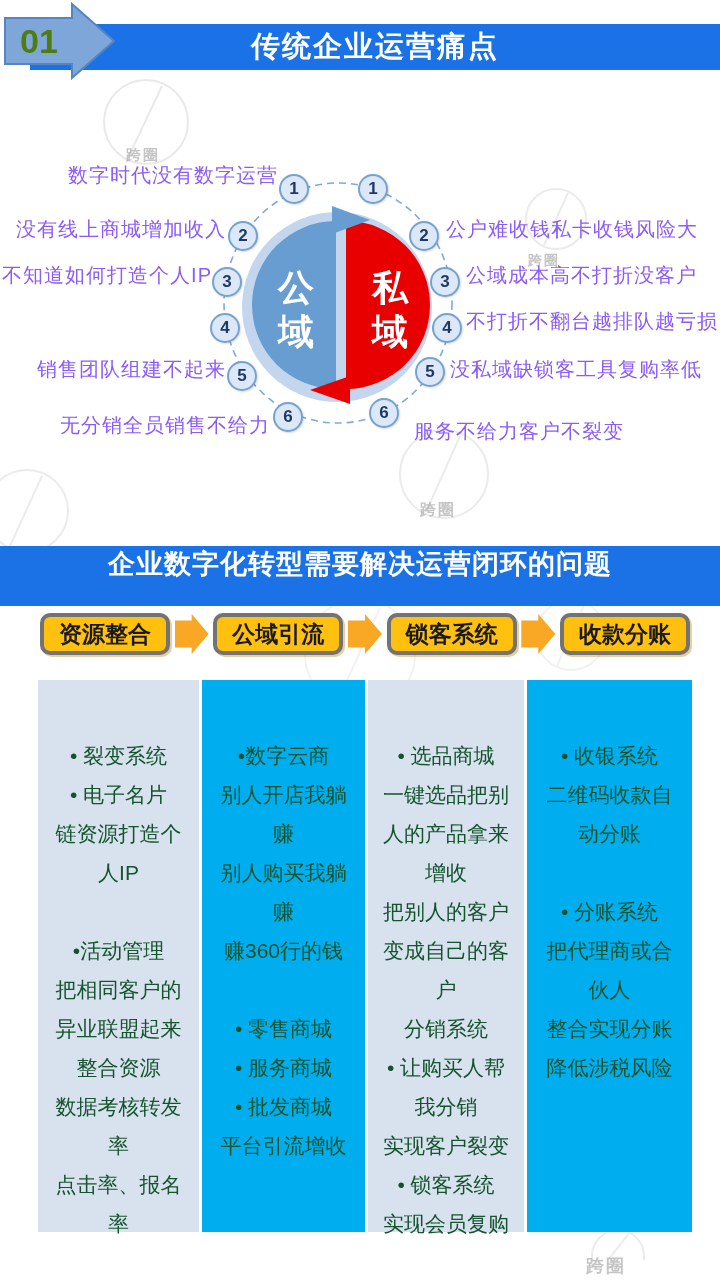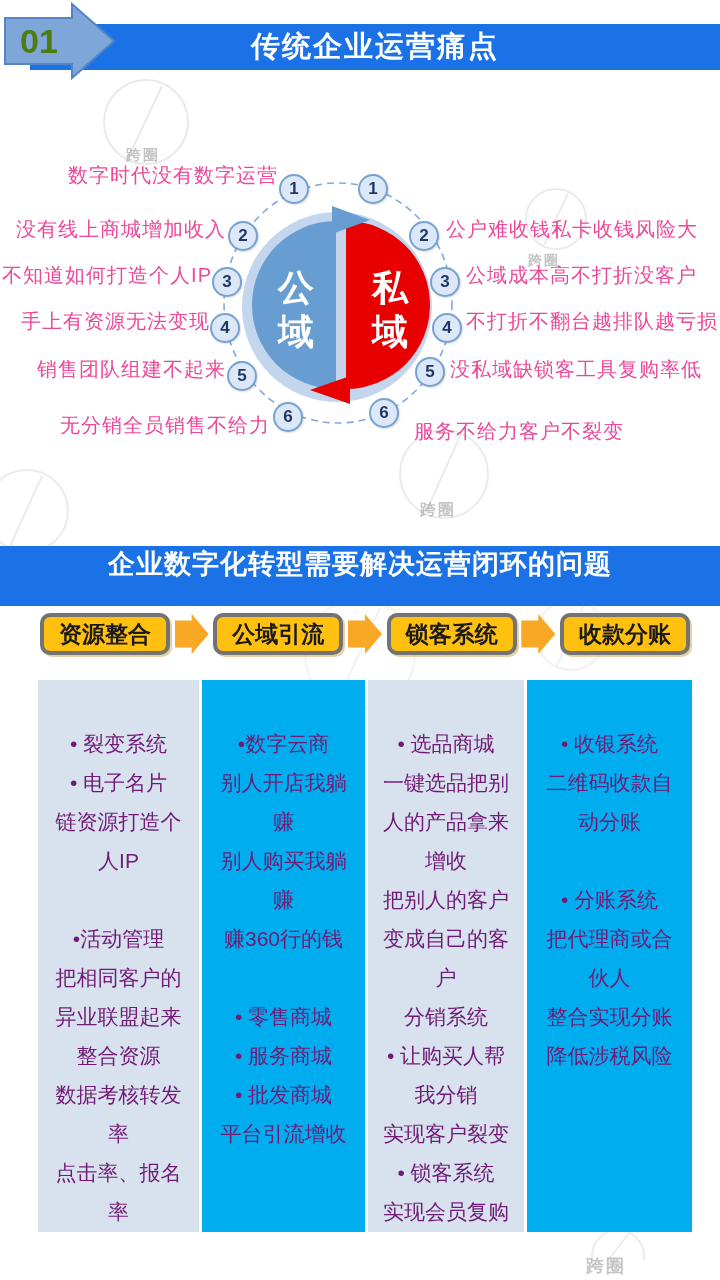--- a/index.html
+++ b/index.html
@@ -14,39 +14,39 @@
   .badge .num{position:absolute;left:16px;top:20px;color:#4d7c0f;font-size:34px;font-weight:bold;}
 
   
   .diagram-svg{position:absolute;left:0;top:140px;z-index:1;}
   .domain-label{position:absolute;width:44px;text-align:center;color:#fff;font-size:36px;
                 font-weight:bold;line-height:44px;word-break:break-all;z-index:4;}
   .numcircle{position:absolute;width:30px;height:30px;border-radius:50%;background:#DCE8F8;
              border:2px solid #75A3D1;box-sizing:border-box;color:#1F3864;font-size:17px;
              font-weight:bold;text-align:center;line-height:26px;z-index:5;
              box-shadow:1px 1px 2px rgba(0,0,0,.15);}
-  .pain{position:absolute;font-size:20px;color:#ec4899;white-space:nowrap;z-index:4;letter-spacing:1px;}
+  .pain{position:absolute;font-size:20px;color:#8b5cf6;white-space:nowrap;z-index:4;letter-spacing:1px;}
 
   
   .banner2{position:absolute;left:0;top:546px;width:720px;height:60px;background:#1B72E6;
            display:flex;align-items:flex-start;justify-content:center;z-index:2;}
   .banner2 .t{color:#fff;font-size:27px;font-weight:bold;letter-spacing:1px;}
   .flow{position:absolute;left:40px;top:611px;width:650px;height:46px;display:flex;
         align-items:center;justify-content:space-between;z-index:3;}
   .step{width:130px;height:42px;background:#FFC010;border:4px solid #737373;border-radius:10px;
         display:flex;align-items:center;justify-content:center;font-size:23px;font-weight:bold;
         color:#1a1a1a;box-shadow:2px 2px 0 rgba(180,120,0,.35);box-sizing:border-box;}
   .flow-arrow{width:34px;height:40px;background:#F9A825;
         clip-path:polygon(0 16%,50% 16%,50% 0,100% 50%,50% 100%,50% 84%,0 84%);
         filter:drop-shadow(1px 2px 0 rgba(170,110,0,.4));}
 
   .col{position:absolute;top:680px;height:552px;z-index:2;box-sizing:border-box;}
   .col.light{background:#D8E2EF;}
   .col.bright{background:#00AEEF;}
-  .col-text{padding-top:44px;font-size:21px;line-height:39px;color:#701a75;text-align:center;
+  .col-text{padding-top:56px;font-size:21px;line-height:39px;color:#14532d;text-align:center;
             white-space:pre-line;}
 
   
   .wm{position:absolute;z-index:0;opacity:.45;}
   .wm svg{display:block;}
   .wm-label{position:absolute;z-index:0;color:rgba(150,150,150,.55);font-weight:bold;
             letter-spacing:2px;}
 </style>
 </head>
 <body>
@@ -138,21 +138,20 @@
   <div class="numcircle" style="left:358px;top:174px;">1</div>
   <div class="numcircle" style="left:409px;top:221px;">2</div>
   <div class="numcircle" style="left:430px;top:267px;">3</div>
   <div class="numcircle" style="left:432px;top:313px;">4</div>
   <div class="numcircle" style="left:415px;top:357px;">5</div>
   <div class="numcircle" style="left:369px;top:398px;">6</div>
 
   <div class="pain" style="right:442px;top:162px;">数字时代没有数字运营</div>
   <div class="pain" style="right:494px;top:216px;">没有线上商城增加收入</div>
   <div class="pain" style="right:508px;top:262px;">不知道如何打造个人IP</div>
-  <div class="pain" style="right:510px;top:308px;">手上有资源无法变现</div>
   <div class="pain" style="right:494px;top:356px;">销售团队组建不起来</div>
   <div class="pain" style="right:450px;top:412px;">无分销全员销售不给力</div>
 
   <div class="pain" style="left:446px;top:216px;">公户难收钱私卡收钱风险大</div>
   <div class="pain" style="left:466px;top:262px;">公域成本高不打折没客户</div>
   <div class="pain" style="left:466px;top:308px;">不打折不翻台越排队越亏损</div>
   <div class="pain" style="left:450px;top:356px;">没私域缺锁客工具复购率低</div>
   <div class="pain" style="left:414px;top:418px;">服务不给力客户不裂变</div>
 
   <div class="banner2">

